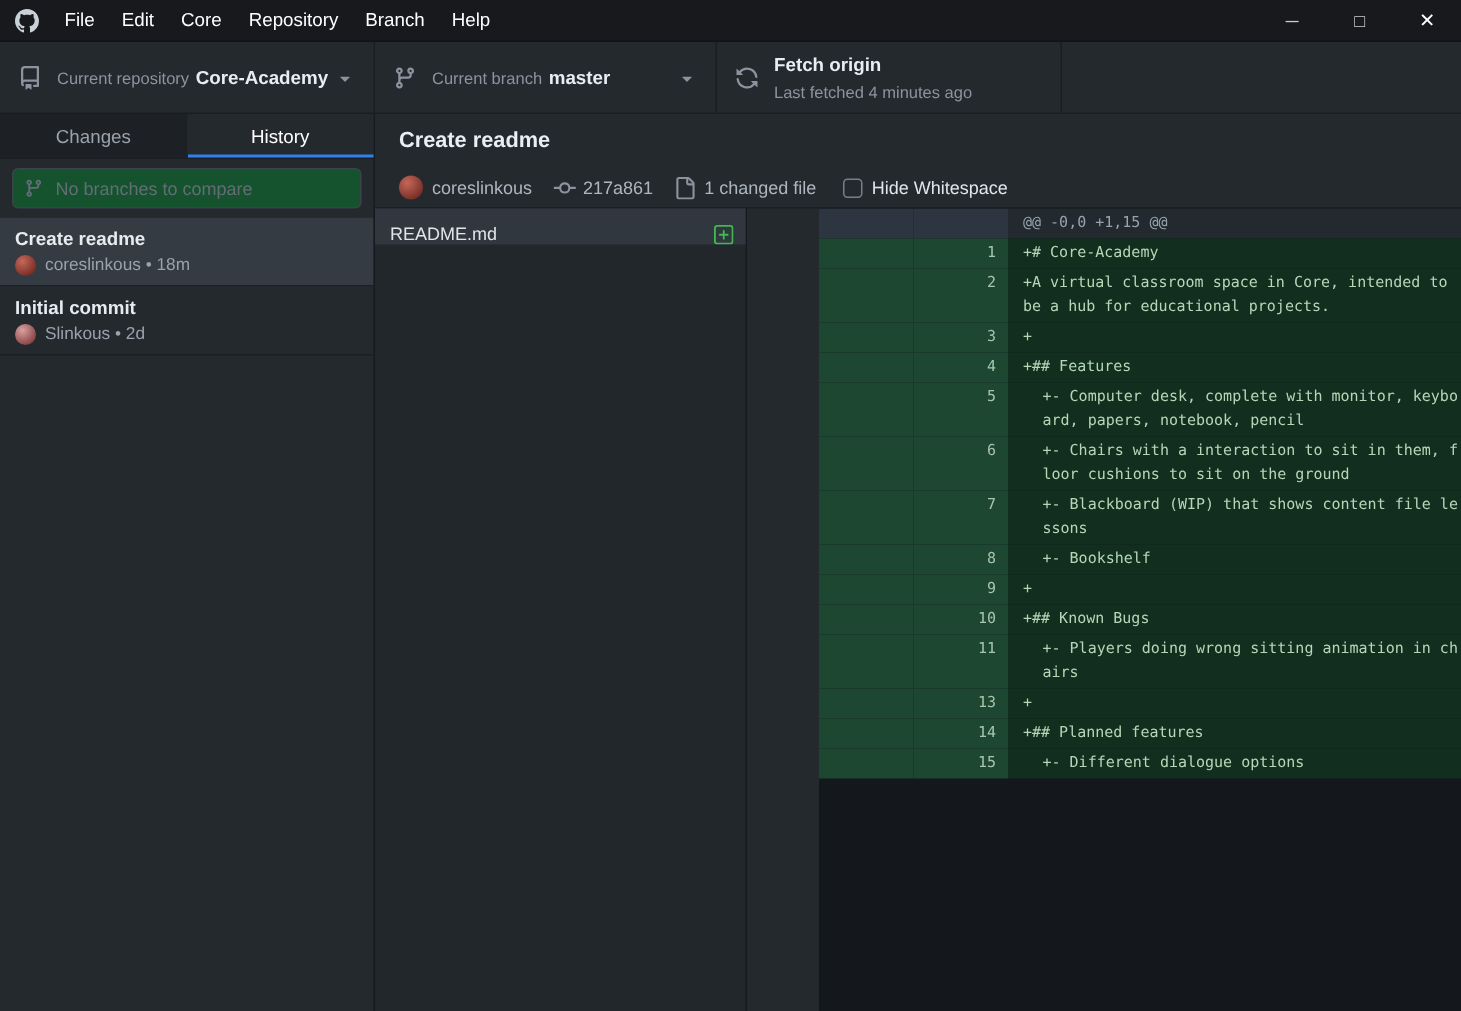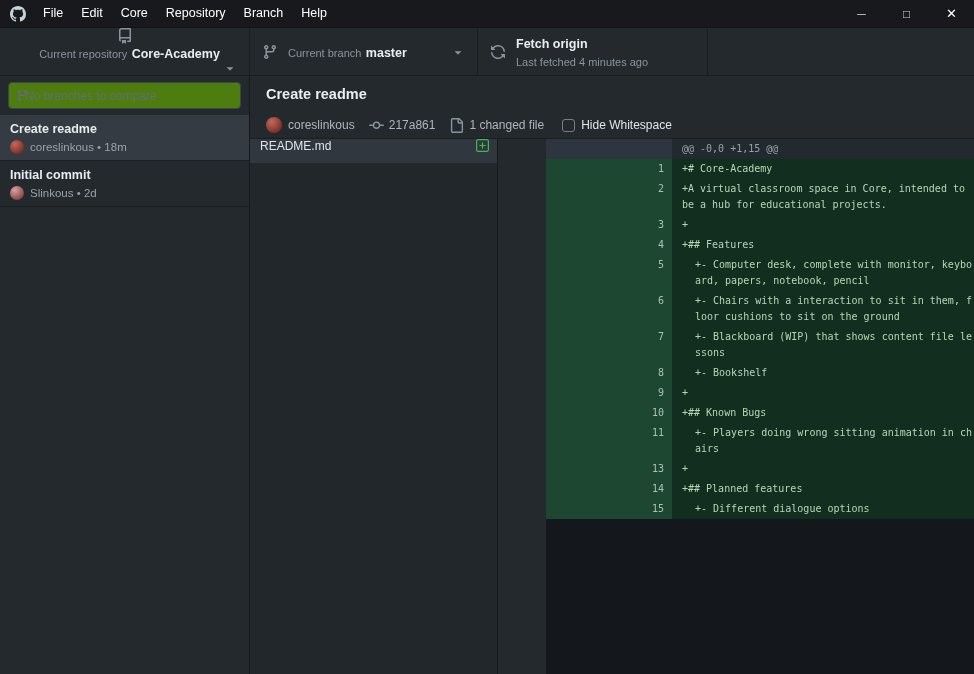--- a/index.html
+++ b/index.html
@@ -13,42 +13,42 @@
   .gh-logo svg { width: 16px; height: 16px; fill: #c9d1d9; }
   .menus { display: flex; height: 100%; }
   .menu-item { padding: 0 9px; font-size: 12.5px; color: #ffffff; line-height: 27px; cursor: default; }
   .win-controls { margin-left: auto; display: flex; height: 100%; }
   .win-btn { width: 45px; height: 100%; background: none; border: none; color: #c9ced3; font-size: 12px; display: flex; align-items: center; justify-content: center; font-family: inherit; }
   .win-btn.close { color: #ffffff; font-size: 13px; }
 
   
   .toolbar { height: 48px; flex: none; background: #24292e; display: flex; border-bottom: 1px solid #1a1d21; }
   .tb-section { display: flex; align-items: center; padding: 0 12px; border-right: 1px solid #1a1d21; }
-  .tb-repo { width: 250px; flex-direction: column; }
+  .tb-repo { width: 250px; }
   .tb-branch { width: 228px; }
   .tb-fetch { width: 230px; }
   .tb-icon { flex: none; display: flex; }
   .tb-icon svg { width: 16px; height: 16px; fill: #8b949e; }
   .tb-text { margin-left: 10px; min-width: 0; overflow: hidden; }
   .tb-label { font-size: 11px; color: #8b949e; line-height: 14px; white-space: nowrap; }
   .tb-value { font-size: 12.5px; color: #e8edf3; font-weight: bold; line-height: 16px; white-space: nowrap; }
   .chevron { margin-left: auto; display: flex; }
   .chevron svg { width: 14px; height: 14px; fill: #8b949e; }
 
   
   .app-body { flex: 1; display: flex; min-height: 0; }
 
   
   .sidebar { width: 250px; flex: none; background: #24292e; border-right: 1px solid #17191d; display: flex; flex-direction: column; }
   .tabs { height: 30px; flex: none; display: flex; border-bottom: 1px solid #1a1d21; }
   .tab { flex: 1; display: flex; align-items: center; justify-content: center; font-size: 12.5px; cursor: default; }
   .tab.inactive { background: #1d2126; color: #9aa2ab; }
   .tab.active { background: #24292e; color: #ffffff; box-shadow: inset 0 -2px 0 #2f80ed; }
   .filter-wrap { padding: 6px 8px; flex: none; position: relative; }
-  .filter-input { width: 100%; height: 27px; background: #4d7c0f; border: 1px solid #3b434b; border-radius: 4px; padding: 0 8px 0 16px; color: #cdd3d9; font-size: 12px; font-family: inherit; outline: none; }
+  .filter-input { width: 100%; height: 27px; background: #14532d; border: 1px solid #3b434b; border-radius: 4px; padding: 0 8px 0 28px; color: #cdd3d9; font-size: 12px; font-family: inherit; outline: none; }
   .filter-input::placeholder { color: #646d76; }
   .filter-icon { position: absolute; left: 16px; top: 13px; display: flex; pointer-events: none; }
   .filter-icon svg { width: 13px; height: 13px; fill: #646d76; }
   .commit-list { flex: 1; overflow: hidden; }
   .commit { padding: 7px 10px 6px; border-bottom: 1px solid #1b1f23; cursor: default; }
   .commit.selected { background: #343b42; }
   .commit-title { font-size: 12.5px; font-weight: bold; color: #e6ebf0; margin-bottom: 4px; white-space: nowrap; overflow: hidden; }
   .commit-meta { display: flex; align-items: center; gap: 6px; font-size: 11.5px; color: #9aa2ab; white-space: nowrap; }
   .avatar { width: 14px; height: 14px; border-radius: 50%; flex: none; }
   .avatar.av0 { background: radial-gradient(circle at 35% 30%, #c4685a, #7a2f26 75%); }
@@ -60,21 +60,21 @@
   .meta-row { height: 27px; flex: none; display: flex; align-items: center; padding: 0 16px; border-bottom: 1px solid #1a1d21; font-size: 12px; color: #adb5bd; }
   .meta-row .avatar { width: 16px; height: 16px; margin-right: 6px; }
   .meta-ico { display: flex; margin: 0 5px 0 14px; }
   .meta-ico svg { width: 15px; height: 15px; fill: #8b949e; }
   .checkbox { width: 13px; height: 13px; border: 1px solid #768088; border-radius: 3px; background: #24292e; margin: 0 6px 0 18px; flex: none; }
   .hw-label { color: #dfe5ea; }
 
   
   .content { flex: 1; display: flex; min-height: 0; }
   .file-panel { width: 248px; flex: none; background: #22272c; border-right: 1px solid #151a1e; display: flex; flex-direction: column; }
-  .file-row { height: 24px; flex: none; background: #30373e; display: flex; align-items: flex-start; padding: 0 8px 0 10px; font-size: 12px; color: #dfe5ea; cursor: default; }
+  .file-row { height: 24px; flex: none; background: #30373e; display: flex; align-items: flex-end; padding: 0 8px 0 10px; font-size: 12px; color: #dfe5ea; cursor: default; }
   .file-name { flex: 1; white-space: nowrap; overflow: hidden; }
   .added-icon { display: flex; }
   .added-icon svg { width: 13px; height: 13px; fill: #3fb950; }
 
   .diff-pane { flex: 1; min-width: 0; background: #14181c; overflow: hidden; font-family: "DejaVu Sans Mono", monospace; font-size: 10px; margin-left: 48px; }
   .diff-row { display: flex; min-height: 20px; align-items: stretch; }
   .gutter { width: 63px; flex: none; }
   .gutter.new { text-align: right; padding: 2px 8px 0 0; line-height: 16px; }
   .code { flex: 1; min-width: 0; padding: 2px 0 2px 10px; line-height: 16px; word-break: break-all; }
   .diff-row.hunk .gutter { background: #2c3540; }
@@ -153,20 +153,24 @@
       <span class="tb-text">
         <span class="tb-value">Fetch origin</span>
         <span class="tb-label">Last fetched 4 minutes ago</span>
       </span>
     </div>
   </div>
 
   <div class="app-body">
 
     <aside class="sidebar">
+      <div class="tabs">
+        <div class="tab inactive">Changes</div>
+        <div class="tab active">History</div>
+      </div>
       <div class="filter-wrap">
         <span class="filter-icon">
           <svg viewBox="0 0 16 16">
               <path d="M9.5 3.25a2.25 2.25 0 1 1 3 2.122V6A2.5 2.5 0 0 1 10 8.5H6a1 1 0 0 0-1 1v1.128a2.251 2.251 0 1 1-1.5 0V5.372a2.25 2.25 0 1 1 1.5 0v1.836A2.493 2.493 0 0 1 6 7h4a1 1 0 0 0 1-1v-.628A2.25 2.25 0 0 1 9.5 3.25Zm-6 0a.75.75 0 1 0 1.5 0 .75.75 0 0 0-1.5 0Zm8.25-.75a.75.75 0 1 0 0 1.5.75.75 0 0 0 0-1.5ZM4.25 12a.75.75 0 1 0 0 1.5.75.75 0 0 0 0-1.5Z"></path>
             </svg>
         </span>
         <input class="filter-input" type="text" placeholder="No branches to compare" style="">
       </div>
       <div class="commit-list">
           <div class="commit selected">

